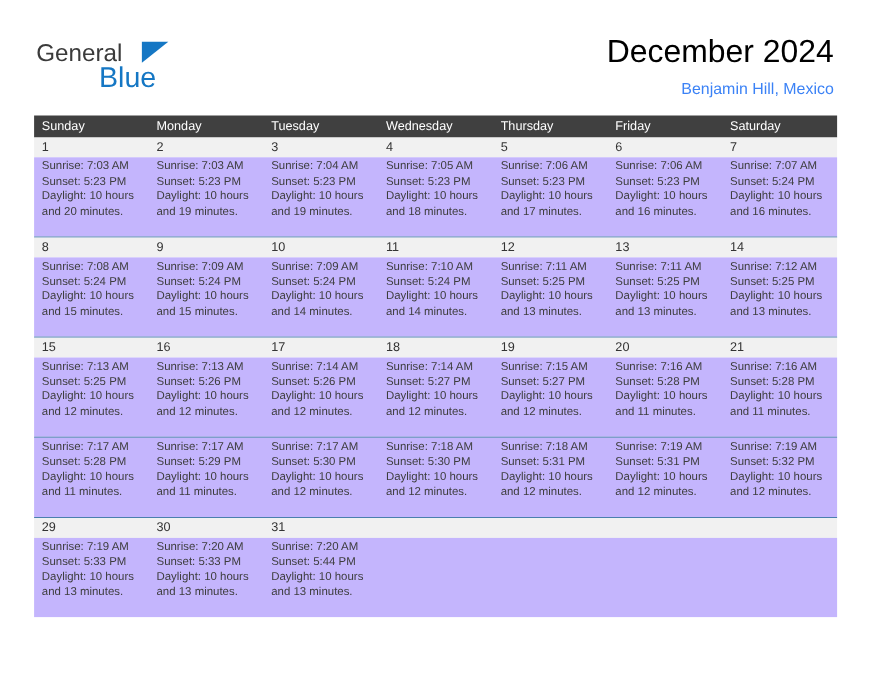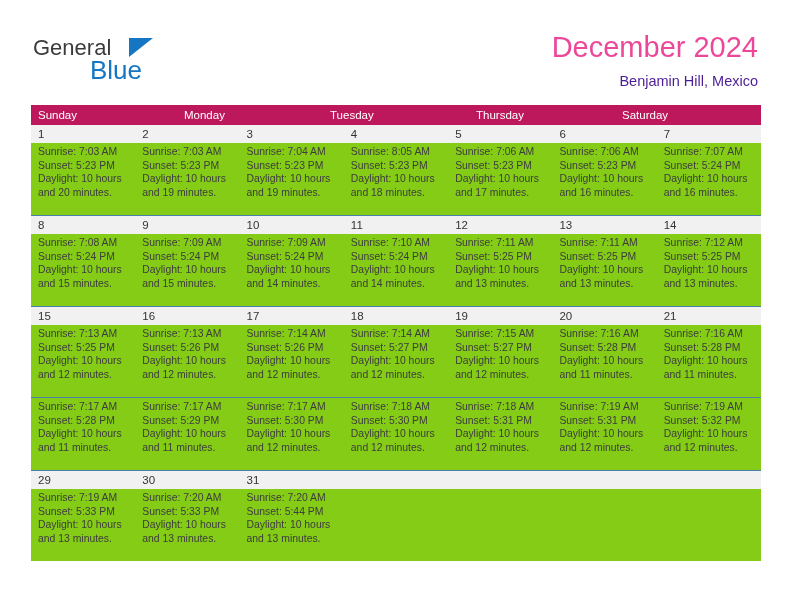--- a/index.html
+++ b/index.html
@@ -65,47 +65,47 @@
   }
 
   .title-block {
     position: absolute;
     right: 34px;
     top: 30px;
     text-align: right;
   }
   .cal-title {
     font-size: 29px;
-    color: #ec4899;
+    color: #000000;
     line-height: 34px;
     white-space: nowrap;
     font-family: "Liberation Sans", sans-serif;
     font-weight: normal;
     margin: 0;
   }
   .cal-subtitle {
     font-size: 14.5px;
-    color: #4c1d95;
+    color: #3b82f6;
     line-height: 20px;
     margin-top: 7px;
     white-space: nowrap;
     font-family: "Liberation Sans", sans-serif;
   }
 
   
   .calendar {
     position: absolute;
     left: 31px;
     top: 105px;
     width: 730px;
   }
   .dow-row {
     display: flex;
     width: 730px;
-    background: #be185d;
+    background: #404040;
     height: 20px;
   }
   .dow {
     flex: 1 1 0;
     color: #ffffff;
     font-size: 11.5px;
     line-height: 20px;
     padding-left: 7px;
     box-sizing: border-box;
     white-space: nowrap;
@@ -122,21 +122,21 @@
   }
   .week-daynums {
     display: flex;
     width: 730px;
     background: #f1f1f1;
     height: 18px;
   }
   .week-body {
     display: flex;
     width: 730px;
-    background: #84cc16;
+    background: #c4b5fd;
     height: 72px;
   }
   .daynum {
     flex: 1 1 0;
     box-sizing: border-box;
     padding-left: 7px;
     font-size: 11.5px;
     line-height: 18px;
     color: #333333;
     white-space: nowrap;
@@ -172,21 +172,23 @@
     </div>
 
   </div>
 
   <div class="calendar">
 
     <div class="dow-row">
       <div class="dow">Sunday</div>
       <div class="dow">Monday</div>
       <div class="dow">Tuesday</div>
+      <div class="dow">Wednesday</div>
       <div class="dow">Thursday</div>
+      <div class="dow">Friday</div>
       <div class="dow">Saturday</div>
     </div>
 
     <div class="week">
       <div class="week-daynums">
         <div class="daynum">1</div>
         <div class="daynum">2</div>
         <div class="daynum">3</div>
         <div class="daynum">4</div>
         <div class="daynum">5</div>
@@ -206,21 +208,21 @@
           <div class="ln">Daylight: 10 hours</div>
           <div class="ln">and 19 minutes.</div>
         </div>
         <div class="cell">
           <div class="ln">Sunrise: 7:04 AM</div>
           <div class="ln">Sunset: 5:23 PM</div>
           <div class="ln">Daylight: 10 hours</div>
           <div class="ln">and 19 minutes.</div>
         </div>
         <div class="cell">
-          <div class="ln">Sunrise: 8:05 AM</div>
+          <div class="ln">Sunrise: 7:05 AM</div>
           <div class="ln">Sunset: 5:23 PM</div>
           <div class="ln">Daylight: 10 hours</div>
           <div class="ln">and 18 minutes.</div>
         </div>
         <div class="cell">
           <div class="ln">Sunrise: 7:06 AM</div>
           <div class="ln">Sunset: 5:23 PM</div>
           <div class="ln">Daylight: 10 hours</div>
           <div class="ln">and 17 minutes.</div>
         </div>

